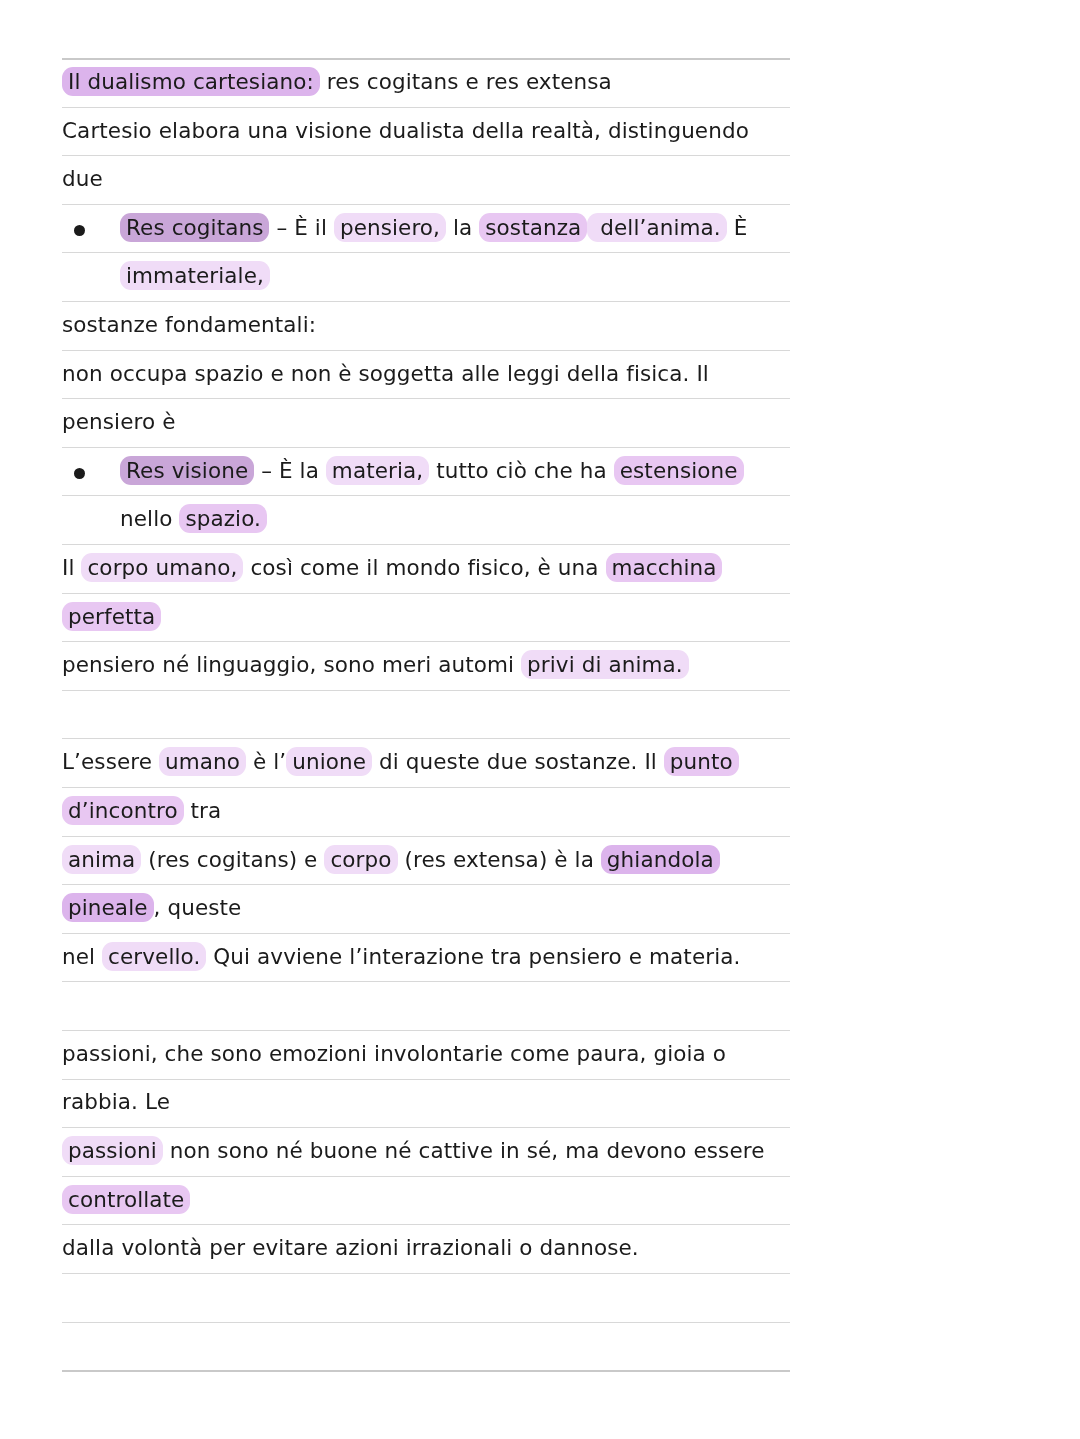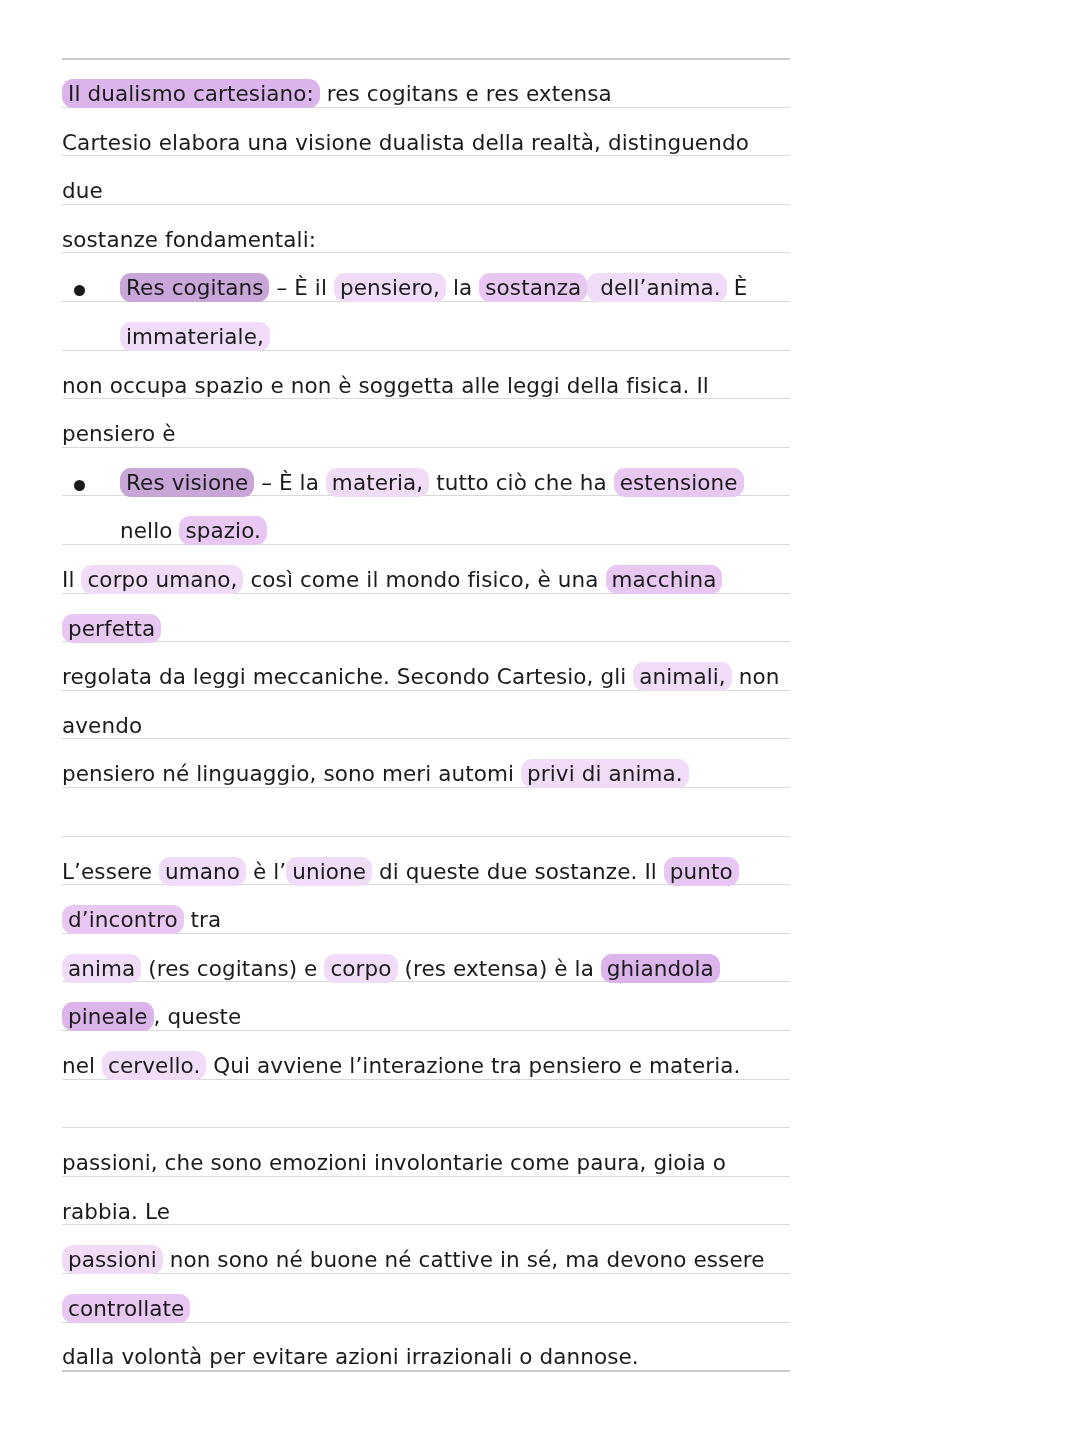--- a/index.html
+++ b/index.html
@@ -13,21 +13,21 @@
     font-family: "DejaVu Sans", sans-serif;
     color: #1b1b1b;
     overflow: hidden;
   }
 
   .page {
     position: relative;
     width: 852px;
     height: 1439px;
     box-sizing: border-box;
-    padding: 12px 62px;
+    padding: 0 62px;
     background: #ffffff;
   }
 
   
   .rules {
     position: absolute;
     left: 62px;
     right: 62px;
     top: 0;
     bottom: 0;
@@ -126,26 +126,25 @@
       <div class="rule" style="top: 1175.8px;"></div>
       <div class="rule" style="top: 1224.4px;"></div>
       <div class="rule" style="top: 1273px;"></div>
       <div class="rule" style="top: 1321.6px;"></div>
       <div class="rule strong" style="top: 1370.2px;"></div>
     </div>
 
   <div class="content" id="content">
       <div class="para"><span class="hl hl-strong">Il dualismo cartesiano:</span><span> res cogitans e res extensa</span></div>
       <div class="para"><span>Cartesio elabora una visione dualista della realtà, distinguendo due</span></div>
+      <div class="para bullet-line"><span class="bullet-dot"></span><span class="hl hl-dark">Res cogitans</span><span> – È il </span><span class="hl hl-light">pensiero,</span><span> la </span><span class="hl">sostanza</span><span class="hl hl-light"> dell’anima.</span><span> È </span><span class="hl hl-light">immateriale,</span></div>
       <div class="para"><span>sostanze fondamentali:</span></div>
-      <div class="para bullet-line"><span class="bullet-dot"></span><span class="hl hl-dark">Res cogitans</span><span> – È il </span><span class="hl hl-light">pensiero,</span><span> la </span><span class="hl">sostanza</span><span class="hl hl-light"> dell’anima.</span><span> È </span><span class="hl hl-light">immateriale,</span></div>
       <div class="para"><span>non occupa spazio e non è soggetta alle leggi della fisica. Il pensiero è</span></div>
       <div class="para bullet-line"><span class="bullet-dot"></span><span class="hl hl-dark">Res visione</span><span> – È la </span><span class="hl hl-light">materia,</span><span> tutto ciò che ha </span><span class="hl">estensione</span><span> nello </span><span class="hl">spazio.</span></div>
       <div class="para"><span>Il </span><span class="hl hl-light">corpo umano,</span><span> così come il mondo fisico, è una </span><span class="hl">macchina perfetta</span></div>
-      <div class="para"><span>regolata da leggi meccaniche. Secondo Cartesio, gli </span><span class="hl hl-light">animali,</span><span> non avendo</span></div>
       <div class="para"><span>pensiero né linguaggio, sono meri automi </span><span class="hl hl-light">privi di anima.</span></div>
       <div class="spacer-line"></div>
       <div class="para"><span>L’essere </span><span class="hl hl-light">umano</span><span> è l’</span><span class="hl hl-light">unione</span><span> di queste due sostanze. Il </span><span class="hl">punto d’incontro</span><span> tra</span></div>
       <div class="para"><span class="hl hl-light">anima</span><span> (res cogitans) e </span><span class="hl hl-light">corpo</span><span> (res extensa) è la </span><span class="hl hl-strong">ghiandola pineale</span><span>, queste</span></div>
       <div class="para"><span>nel </span><span class="hl hl-light">cervello.</span><span> Qui avviene l’interazione tra pensiero e materia.</span></div>
       <div class="spacer-line"></div>
       <div class="para"><span>passioni, che sono emozioni involontarie come paura, gioia o rabbia. Le</span></div>
       <div class="para"><span class="hl hl-light">passioni</span><span> non sono né buone né cattive in sé, ma devono essere </span><span class="hl">controllate</span></div>
       <div class="para"><span>dalla volontà per evitare azioni irrazionali o dannose.</span></div>
     </div>

